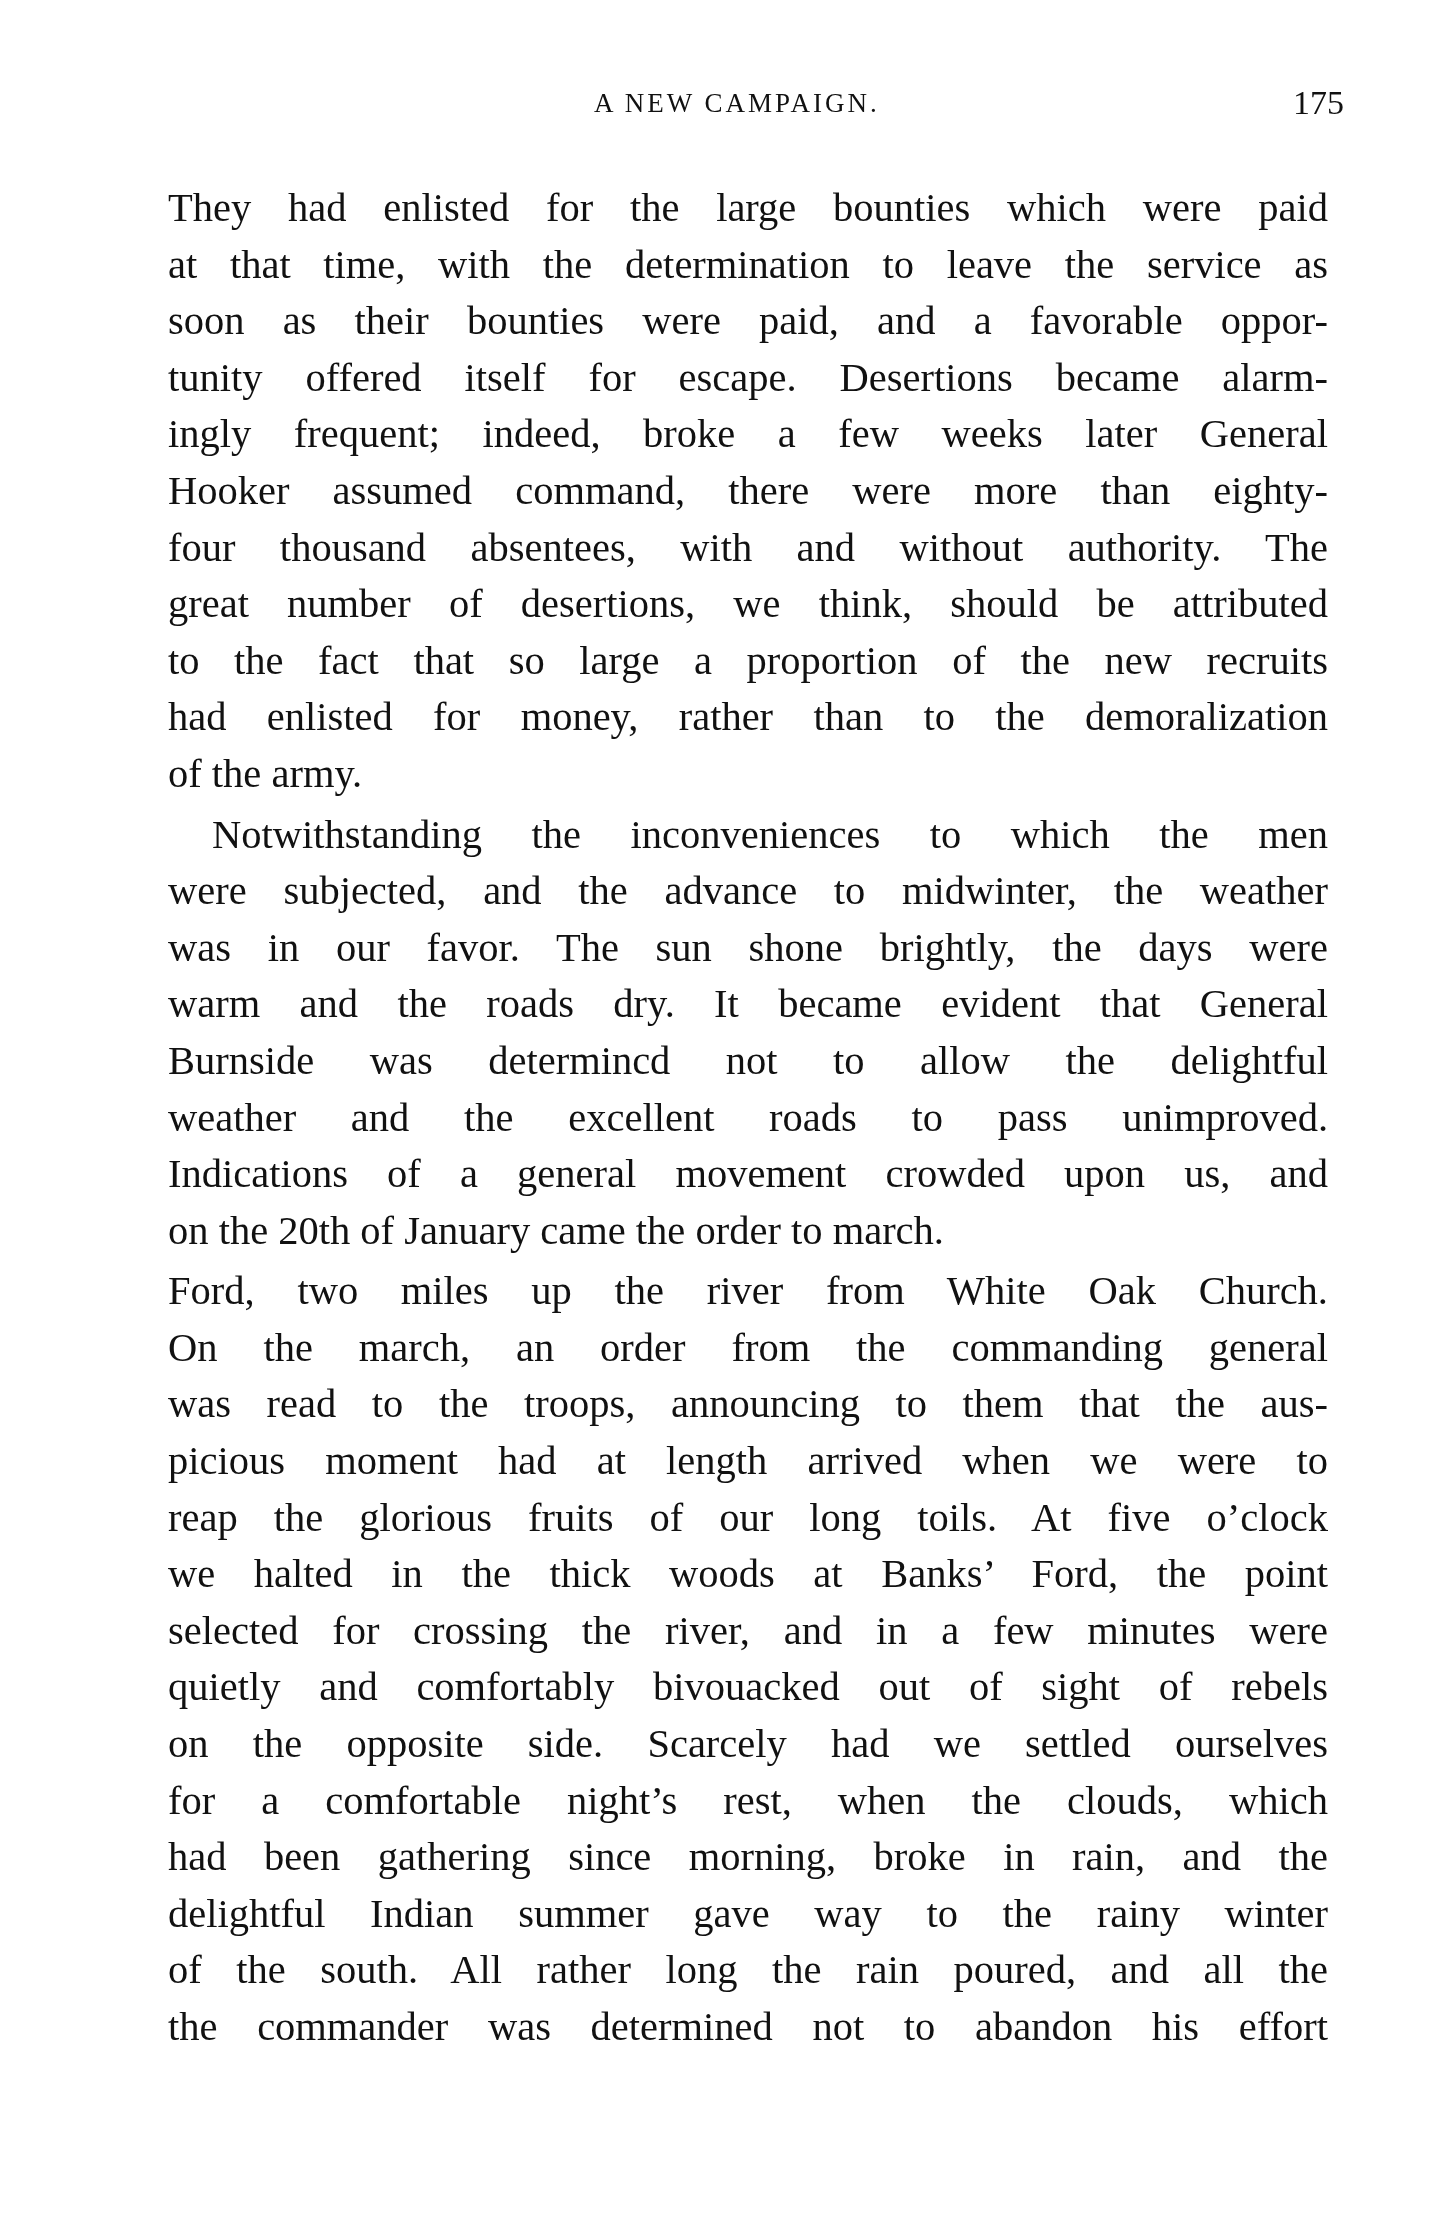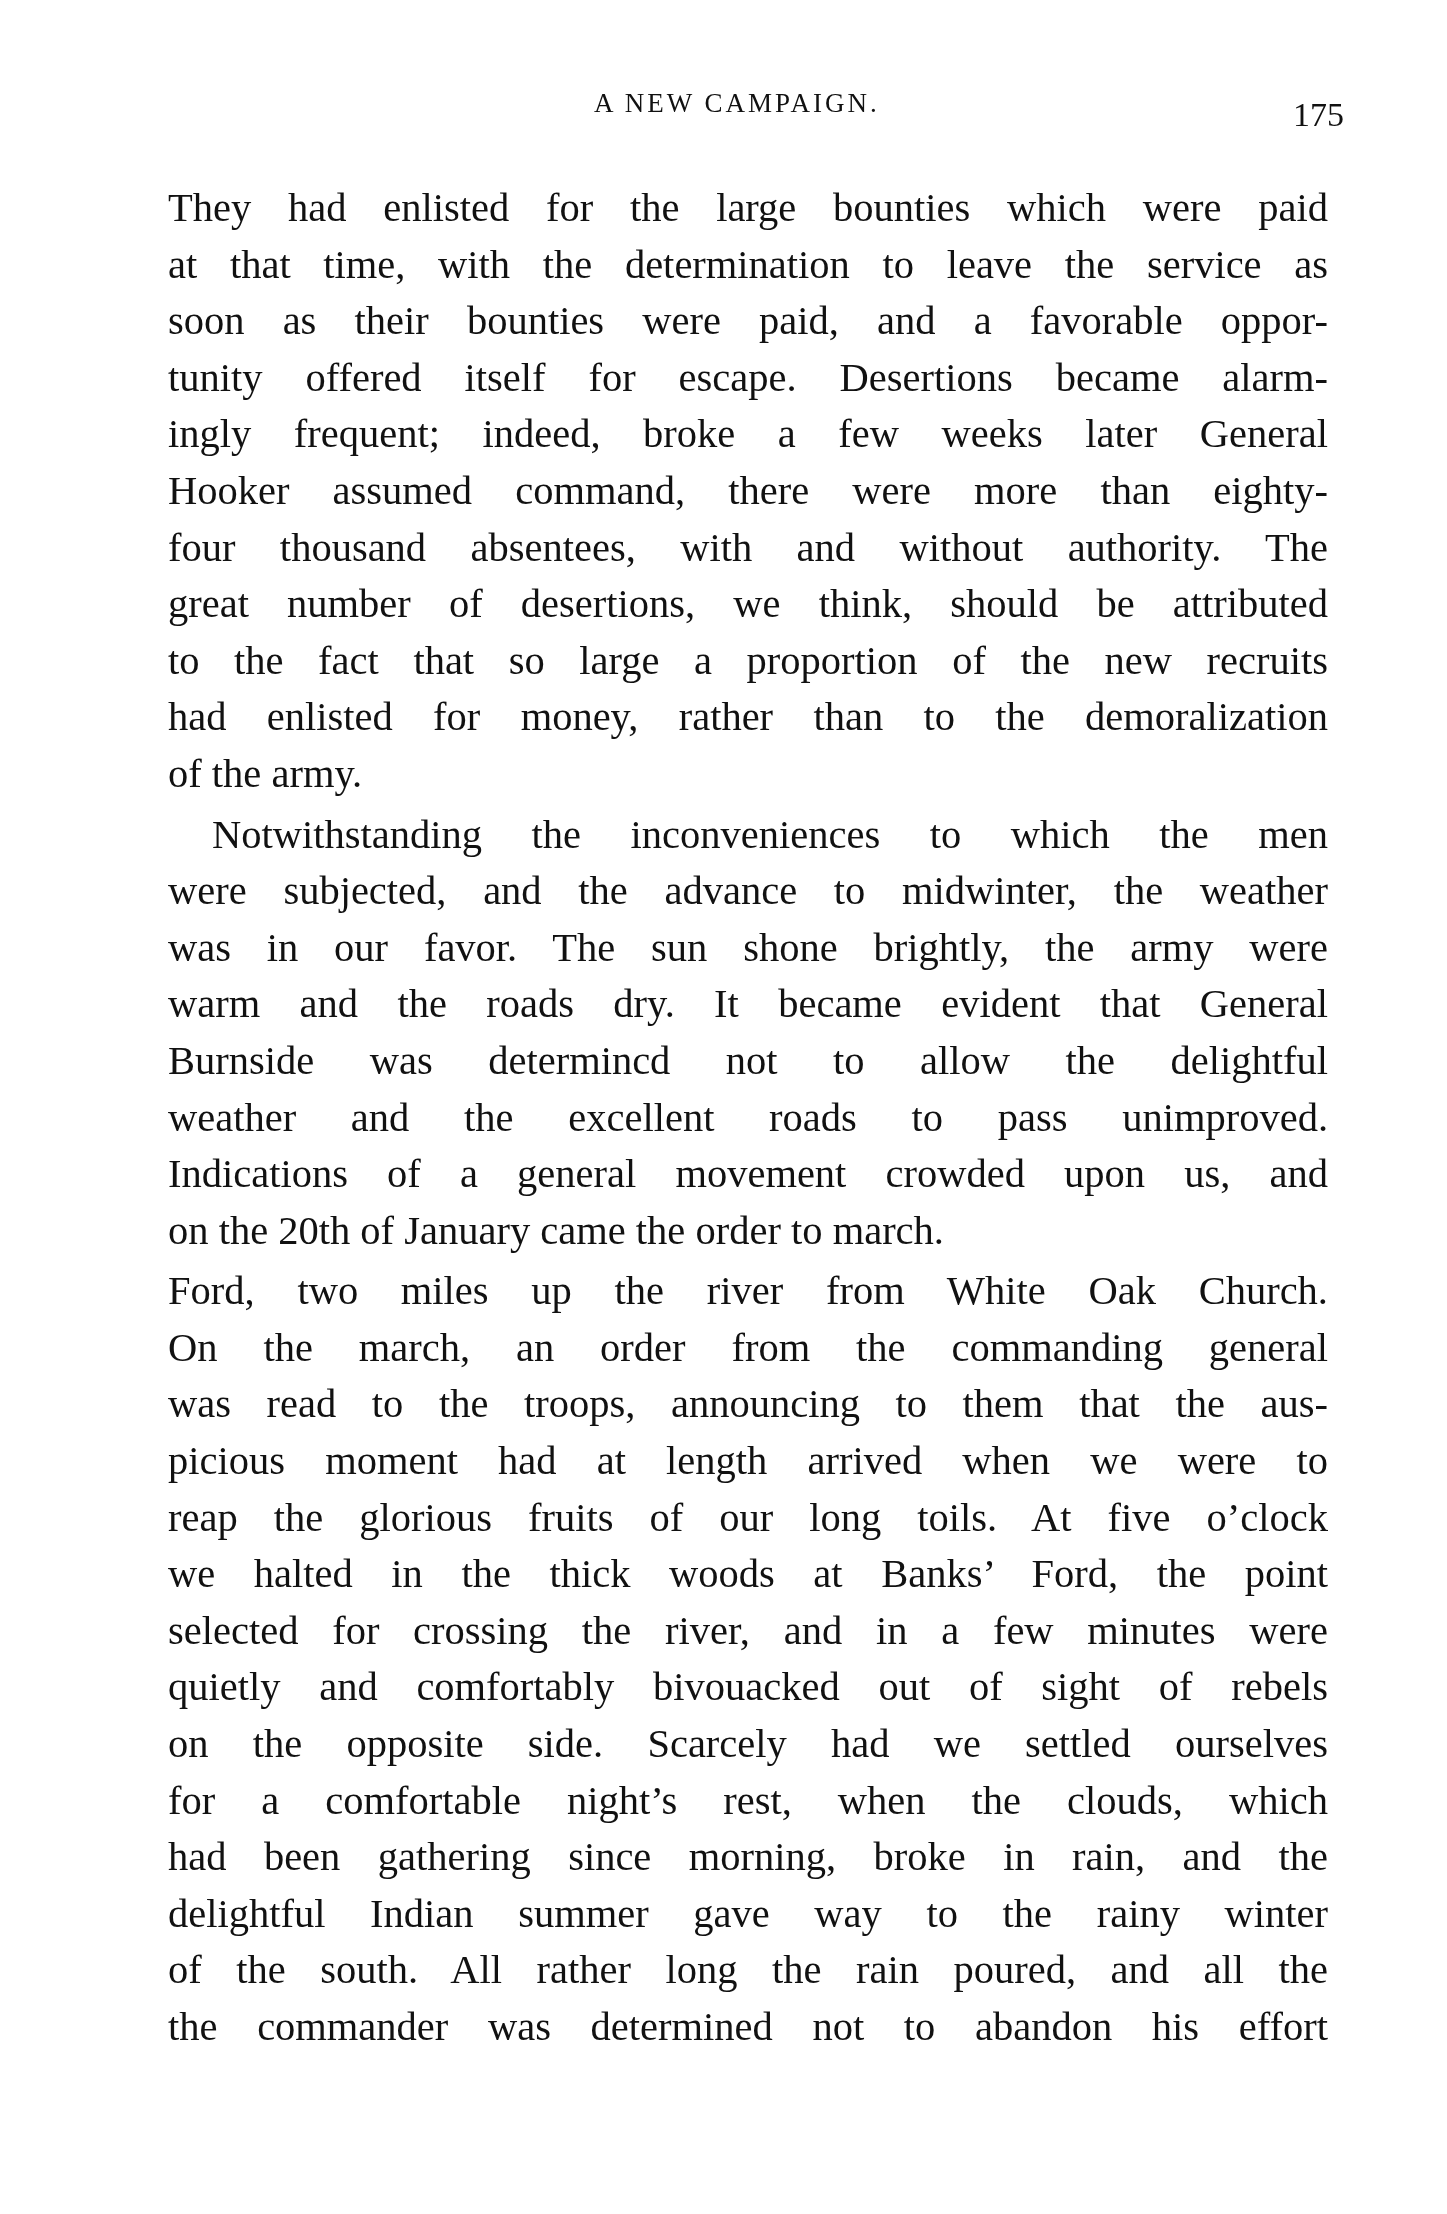--- a/index.html
+++ b/index.html
@@ -35,21 +35,20 @@
       font-size: 27px;
       letter-spacing: 3px;
       font-variant: small-caps;
       text-transform: uppercase;
     }
     .page-number {
       position: absolute;
       right: 0;
       top: -4px;
       font-size: 34px;
-      margin-top: 12px;
     }
     .body-text {
       position: absolute;
       top: 180px;
       left: 0;
       width: 1160px;
     }
     .line {
       display: block;
       height: 56.6px;
@@ -92,21 +91,21 @@
       <span class="line">great number of desertions, we think, should be attributed</span>
       <span class="line">to the fact that so large a proportion of the new recruits</span>
       <span class="line">had enlisted for money, rather than to the demoralization</span>
       <span class="line last">of the army.</span>
     </div>
     <div class="para-gap"></div>
 
     <div class="paragraph">
       <span class="line indent">Notwithstanding the inconveniences to which the men</span>
       <span class="line">were subjected, and the advance to midwinter, the weather</span>
-      <span class="line">was in our favor. The sun shone brightly, the army were</span>
+      <span class="line">was in our favor. The sun shone brightly, the days were</span>
       <span class="line">warm and the roads dry. It became evident that General</span>
       <span class="line">Burnside was determincd not to allow the delightful</span>
       <span class="line">weather and the excellent roads to pass unimproved.</span>
       <span class="line">Indications of a general movement crowded upon us, and</span>
       <span class="line last">on the 20th of January came the order to march.</span>
     </div>
     <div class="para-gap"></div>
 
     <div class="paragraph">
       <span class="line">Ford, two miles up the river from White Oak Church.</span>

